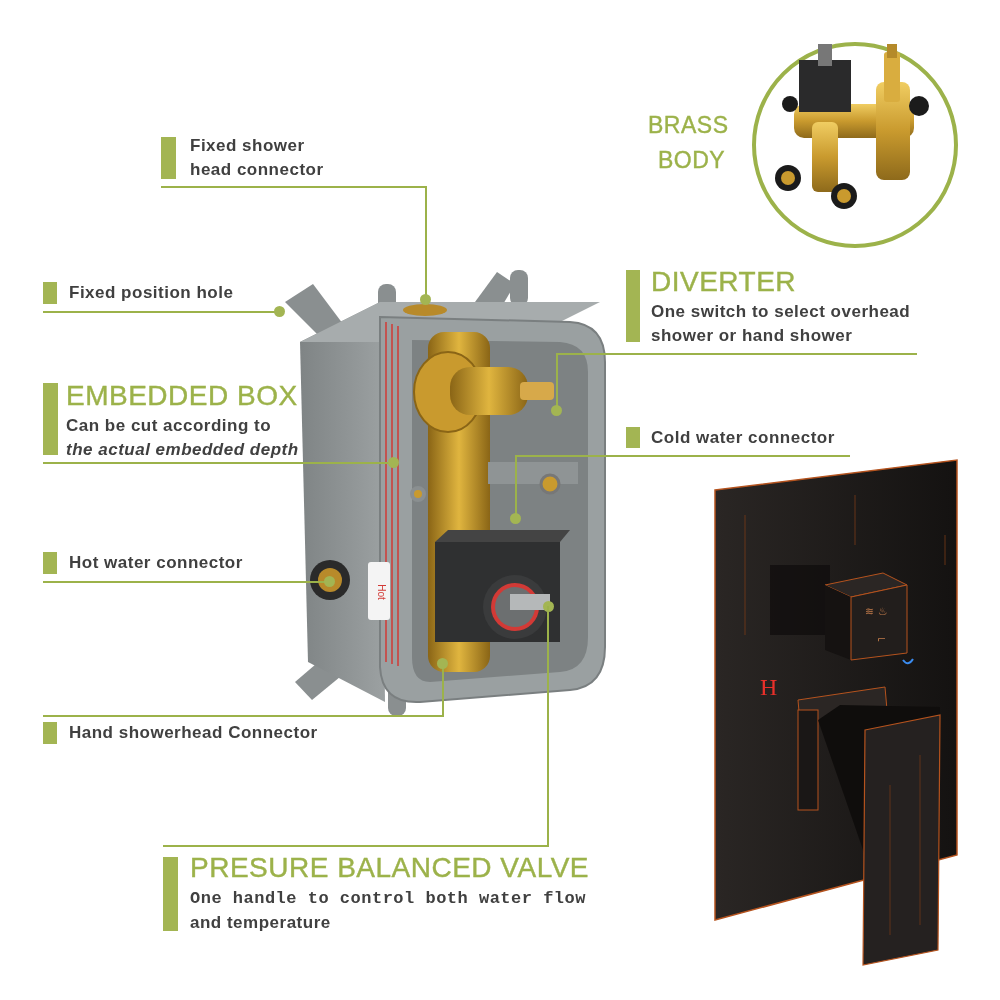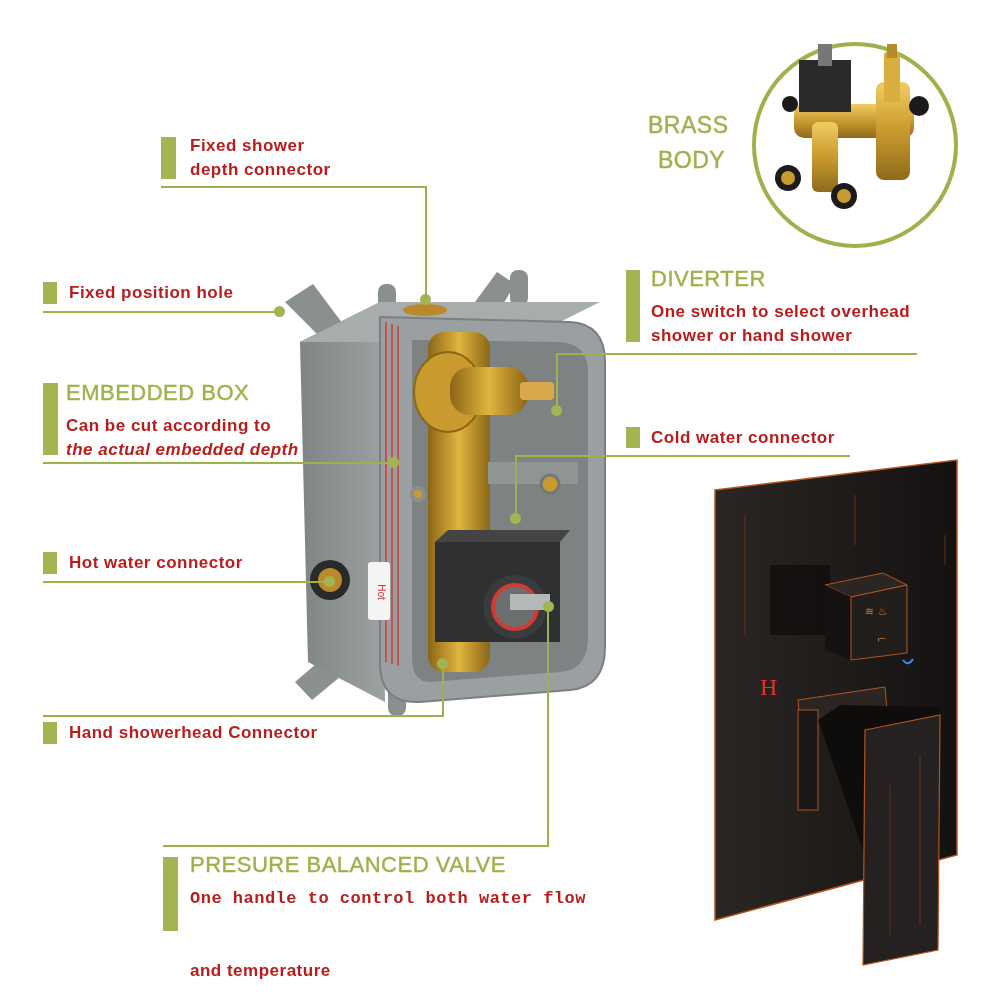--- a/index.html
+++ b/index.html
@@ -1,21 +1,21 @@
 <!DOCTYPE html>
 <html><head>
 <meta charset="utf-8">
 <style>
   html, body { margin:0; padding:0; background:#ffffff; }
   body { width:1000px; height:1000px; position:relative; overflow:hidden;
          font-family:"Liberation Sans", "DejaVu Sans", sans-serif; color:#9cb24a; }
   .abs { position:absolute; }
   .bar { position:absolute; background:#a3b553; }
-  .lbl { position:absolute; color:#b91c1c; font-weight:bold; font-size:17px; letter-spacing:0.5px; line-height:24px; white-space:nowrap; }
-  .title { position:absolute; color:#9cb24a; font-size:22px; font-weight:normal; letter-spacing:0.5px; white-space:nowrap; -webkit-text-stroke:0.4px #9cb24a; }
+  .lbl { position:absolute; color:#404040; font-weight:bold; font-size:17px; letter-spacing:0.5px; line-height:24px; white-space:nowrap; }
+  .title { position:absolute; color:#9cb24a; font-size:28px; font-weight:normal; letter-spacing:0.5px; white-space:nowrap; -webkit-text-stroke:0.4px #9cb24a; }
   .line { position:absolute; background:#9cb24a; }
   .dot { position:absolute; width:11px; height:11px; border-radius:50%; background:#a3b553; }
   svg { position:absolute; }
 </style>
 </head>
 <body>
 
 <div class="title" style="left:648px;top:112px;font-size:23px;">BRASS</div>
 <div class="title" style="left:658px;top:147px;font-size:23px;">BODY</div>
 <div class="abs" style="left:752px;top:42px;width:198px;height:198px;border:4px solid #9cb24a;border-radius:50%;"></div>
@@ -93,21 +93,21 @@
 
   <circle cx="60" cy="318" r="20" fill="#2a2a2a"></circle>
   <circle cx="60" cy="318" r="12" fill="#b88a2a"></circle>
 
   <rect x="98" y="300" width="22" height="58" rx="3" fill="#f4f4f4"></rect>
   <text x="108" y="330" font-size="10" fill="#d23a36" transform="rotate(90 108 330)" text-anchor="middle" font-family="Liberation Sans, sans-serif">Hot</text>
 </svg>
 
 <div class="bar" style="left:161px;top:137px;width:15px;height:42px;"></div>
 <div class="lbl" style="left:190px;top:134px;">Fixed shower</div>
-<div class="lbl" style="left:190px;top:158px;">depth connector</div>
+<div class="lbl" style="left:190px;top:158px;">head connector</div>
 <div class="line" style="left:161px;top:186px;width:266px;height:2px;"></div>
 <div class="line" style="left:425px;top:186px;width:2px;height:112px;"></div>
 <div class="dot" style="left:420px;top:294px;"></div>
 
 <div class="bar" style="left:43px;top:282px;width:14px;height:22px;"></div>
 <div class="lbl" style="left:69px;top:281px;">Fixed position hole</div>
 <div class="line" style="left:43px;top:311px;width:236px;height:2px;"></div>
 <div class="dot" style="left:274px;top:306px;"></div>
 
 <div class="bar" style="left:43px;top:383px;width:15px;height:72px;"></div>
@@ -141,21 +141,21 @@
 <div class="dot" style="left:437px;top:658px;"></div>
 <div class="bar" style="left:43px;top:722px;width:14px;height:22px;"></div>
 <div class="lbl" style="left:69px;top:721px;">Hand showerhead Connector</div>
 
 <div class="dot" style="left:543px;top:601px;"></div>
 <div class="line" style="left:547px;top:606px;width:2px;height:241px;"></div>
 <div class="line" style="left:163px;top:845px;width:386px;height:2px;"></div>
 <div class="bar" style="left:163px;top:857px;width:15px;height:74px;"></div>
 <div class="title" style="left:190px;top:852px;">PRESURE BALANCED VALVE</div>
 <div class="lbl" style="left:190px;top:887px;font-family:Liberation Mono, monospace;">One handle to control both water flow</div>
-<div class="lbl" style="left:190px;top:911px;margin-top:48px;">and temperature</div>
+<div class="lbl" style="left:190px;top:911px;">and temperature</div>
 
 <svg width="260" height="520" style="left:705px;top:455px;">
   <defs>
     <linearGradient id="plateG" x1="0" x2="1">
       <stop offset="0" stop-color="#2a2624"></stop>
         <stop offset="1" stop-color="#141211"></stop>
     </linearGradient>
   </defs>
 
   <path d="M10 35 L252 5 L252 400 L10 465 Z" fill="url(#plateG)" stroke="#b5531e" stroke-width="1.5"></path>

